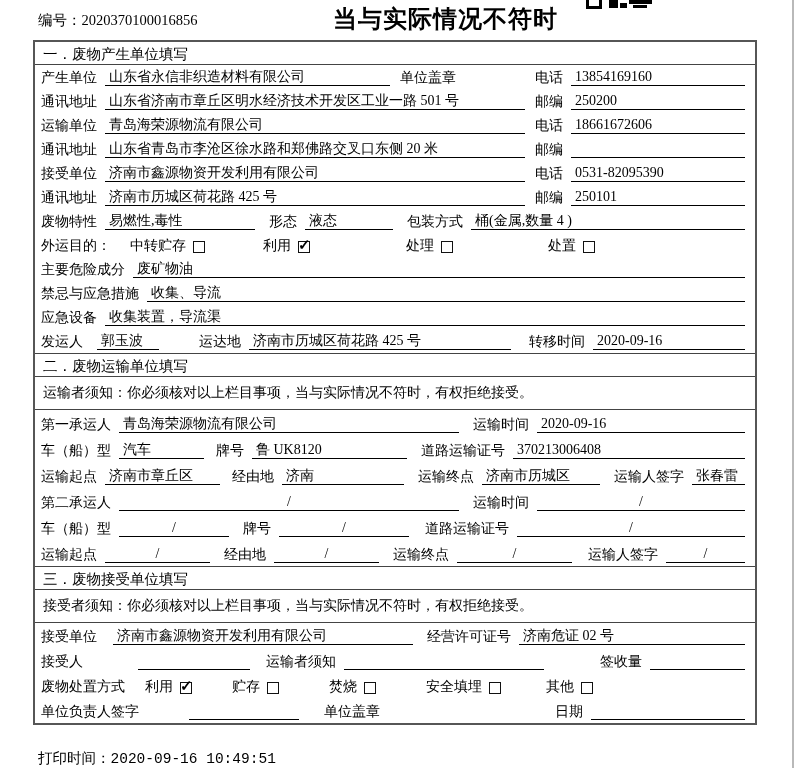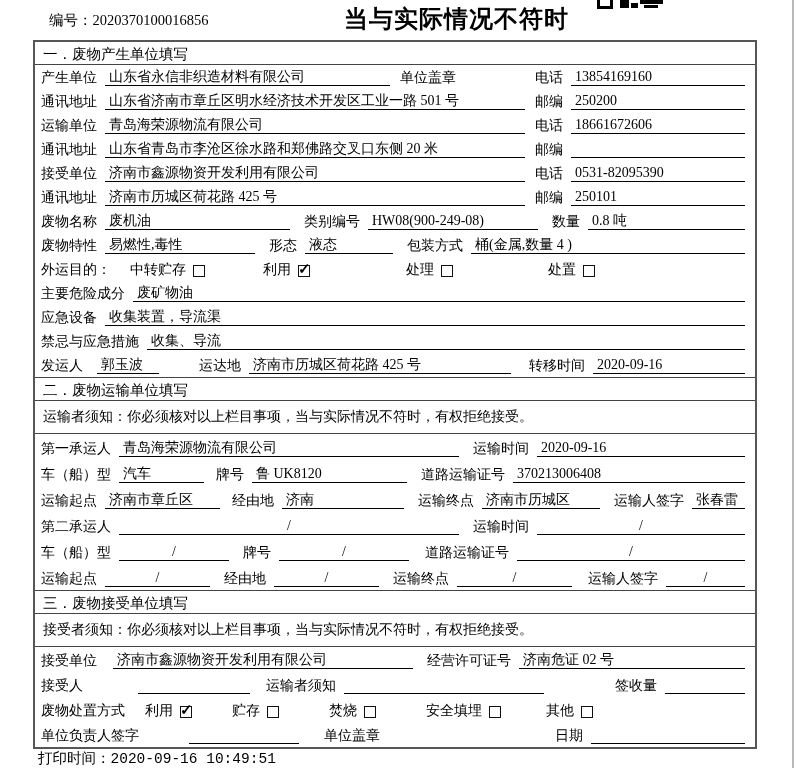--- a/index.html
+++ b/index.html
@@ -1,18 +1,18 @@
 <!DOCTYPE html>
 <html><head>
 <meta charset="utf-8">
 <style>
   * { margin:0; padding:0; box-sizing:border-box; }
   html,body { width:796px; height:768px; background:#fff; overflow:hidden;
     font-family:"Liberation Serif","DejaVu Serif",serif; color:#000; }
-  .page { position:relative; width:692px; height:768px;padding-left:11px; }
+  .page { position:relative; width:692px; height:768px; }
   .edge-line { position:absolute; left:792px; top:0; width:2px; height:768px; background:#b9b9b9; }
 
   
   .doc-header { position:relative; height:40px; }
   .doc-no { position:absolute; left:38px; top:11px; font-size:14.5px; white-space:nowrap; }
   .doc-title { position:absolute; left:333px; top:3px; font-size:24px; font-weight:700; letter-spacing:1px; white-space:nowrap; }
   .qr-frag { position:absolute; left:586px; top:0; width:68px; height:10px; }
   .qr-frag .q1 { position:absolute; left:0; top:0; width:16px; height:9px; border:3px solid #000; border-top:none; }
   .qr-frag .q2 { position:absolute; left:23px; top:0; width:9px; height:8px; background:#000; }
   .qr-frag .q3 { position:absolute; left:34px; top:3px; width:7px; height:5px; background:#000; }
@@ -112,28 +112,20 @@
 
       <div class="row">
         <span class="lbl">通讯地址</span>
         <span class="val" style="width:420px">济南市历城区荷花路 425 号</span>
         <span class="grp-right">
           <span class="lbl">邮编</span>
           <span class="val">250101</span>
         </span>
       </div>
 
-      <div class="row">
-        <span class="lbl">废物名称</span>
-        <span class="val" style="width:185px">废机油</span>
-        <span class="lbl" style="margin-left:14px">类别编号</span>
-        <span class="val" style="width:170px">HW08(900-249-08)</span>
-        <span class="lbl" style="margin-left:14px">数量</span>
-        <span class="val fill">0.8 吨</span>
-      </div>
 
       <div class="row">
         <span class="lbl">废物特性</span>
         <span class="val" style="width:150px">易燃性,毒性</span>
         <span class="lbl" style="margin-left:14px">形态</span>
         <span class="val" style="width:88px">液态</span>
         <span class="lbl" style="margin-left:14px">包装方式</span>
         <span class="val fill">桶(金属,数量  4 )</span>
       </div>
 
@@ -156,27 +148,27 @@
           <span class="box"></span>
         </span>
       </div>
 
       <div class="row">
         <span class="lbl">主要危险成分</span>
         <span class="val fill">废矿物油</span>
       </div>
 
       <div class="row">
+        <span class="lbl">禁忌与应急措施</span>
+        <span class="val fill">收集、导流</span>
+      </div>
+
+      <div class="row">
         <span class="lbl">应急设备</span>
         <span class="val fill">收集装置，导流渠</span>
-      </div>
-
-      <div class="row">
-        <span class="lbl">禁忌与应急措施</span>
-        <span class="val fill">收集、导流</span>
       </div>
 
       <div class="row">
         <span class="lbl">发运人</span>
         <span class="val" style="width:62px;margin-left:14px">郭玉波</span>
         <span class="lbl" style="margin-left:40px">运达地</span>
         <span class="val" style="width:262px">济南市历城区荷花路 425 号</span>
         <span class="lbl" style="margin-left:18px">转移时间</span>
         <span class="val fill">2020-09-16</span>
       </div>
@@ -250,21 +242,21 @@
         <span class="val" style="width:300px;margin-left:16px">济南市鑫源物资开发利用有限公司</span>
         <span class="lbl" style="margin-left:14px">经营许可证号</span>
         <span class="val fill">济南危证 02 号</span>
       </div>
 
       <div class="row">
         <span class="lbl">接受人</span>
         <span class="val" style="width:112px;margin-left:55px"></span>
         <span class="lbl" style="margin-left:16px">运输者须知</span>
         <span class="val" style="width:200px"></span>
-        <span class="lbl" style="margin-left:71px">签收量</span>
+        <span class="lbl" style="margin-left:56px">签收量</span>
         <span class="val fill"></span>
       </div>
 
       <div class="row">
         <span class="lbl">废物处置方式</span>
         <span class="opt" style="margin-left:20px">
           <span>利用</span>
           <span class="box checked"></span>
         </span>
         <span class="opt" style="margin-left:40px">

